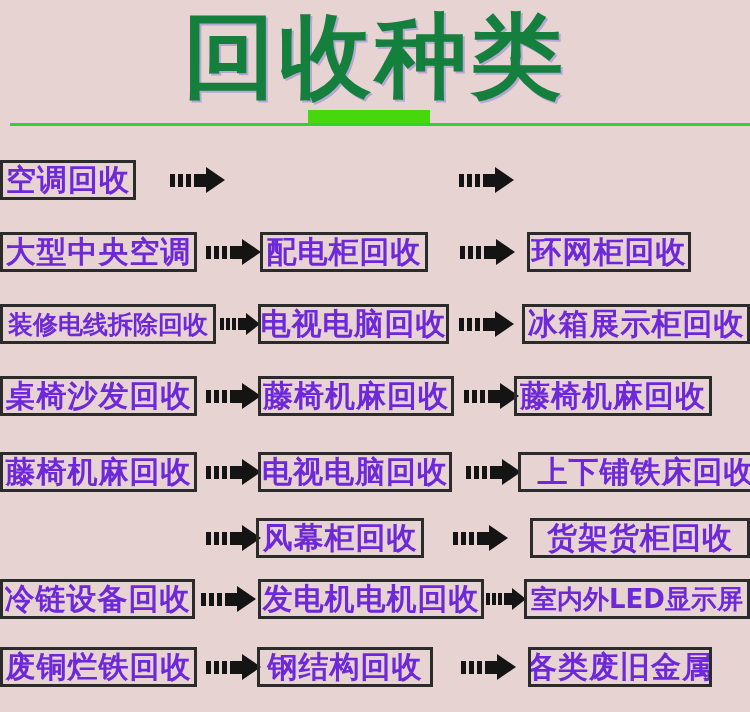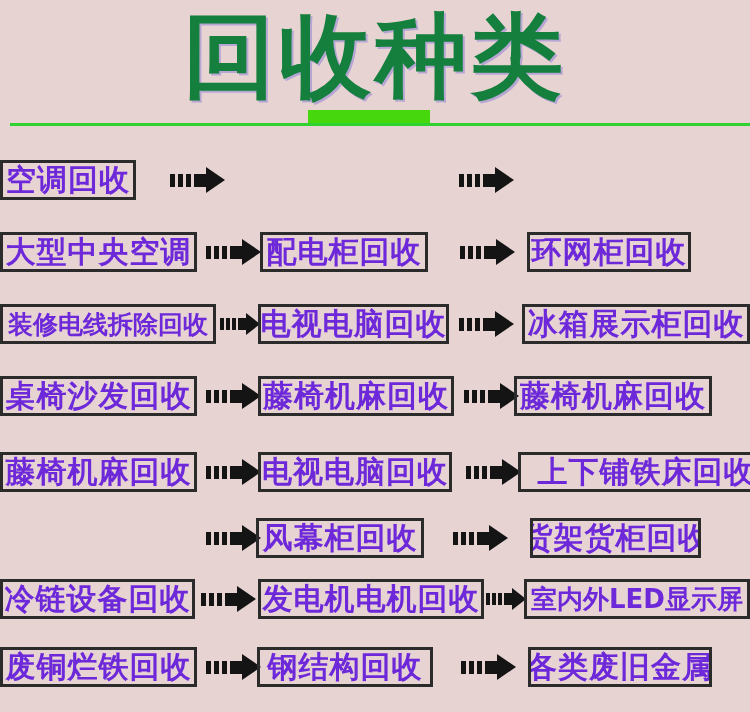--- a/index.html
+++ b/index.html
@@ -204,21 +204,21 @@
     <div class="box" style="left:256px;width:168px">
         <span>风幕柜回收</span>
       </div>
     <div class="arrow" style="left:453px">
         <span class="bar"></span>
         <span class="bar"></span>
         <span class="bar"></span>
         <span class="stem"></span>
         <span class="head"></span>
       </div>
-    <div class="box" style="left:530px;width:171px">
+    <div class="box" style="left:530px;width:220px">
         <span>货架货柜回收</span>
       </div>
   </div>
 
   <div class="row" style="top:579px">
     <div class="box" style="left:0;width:195px">
         <span>冷链设备回收</span>
       </div>
     <div class="arrow" style="left:201px">
         <span class="bar"></span>

